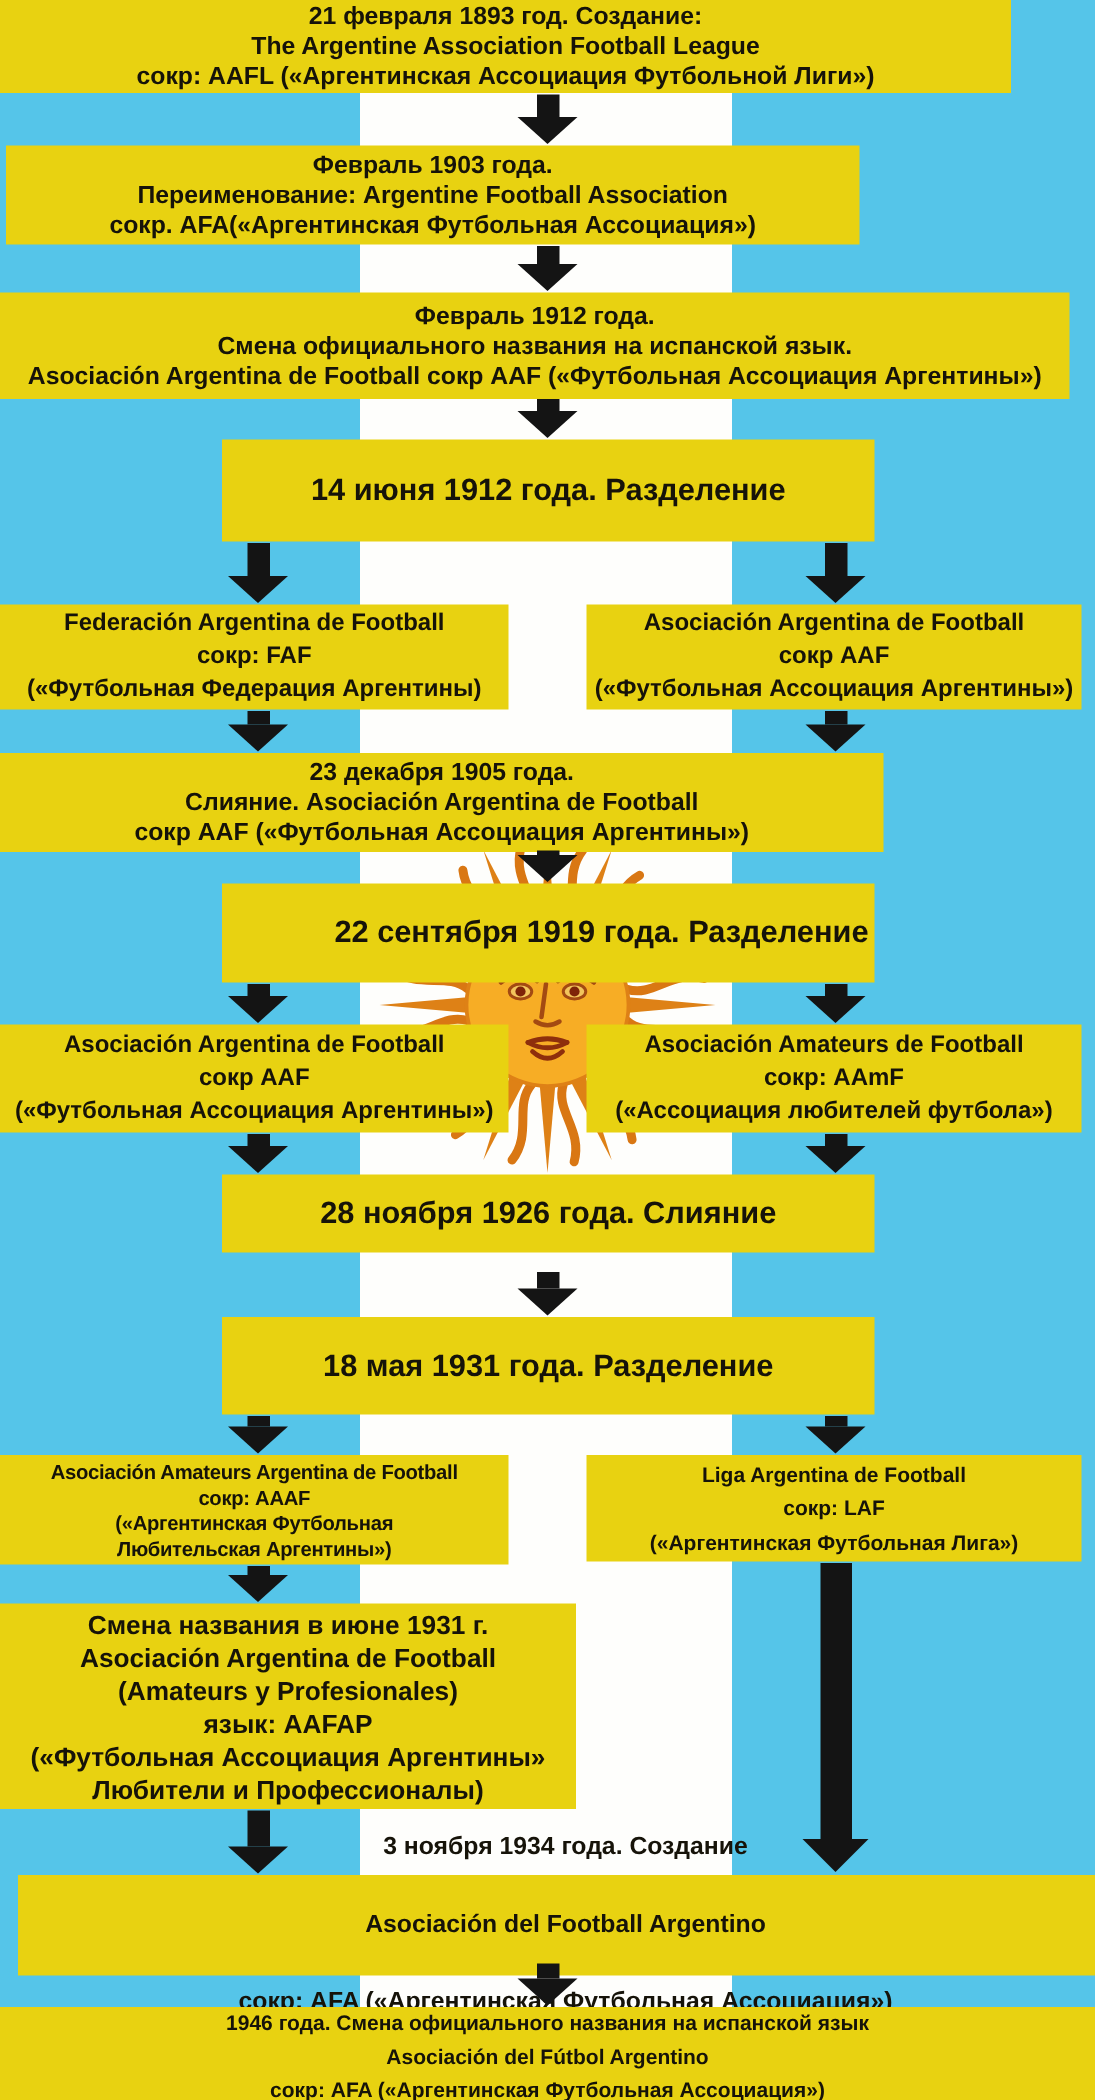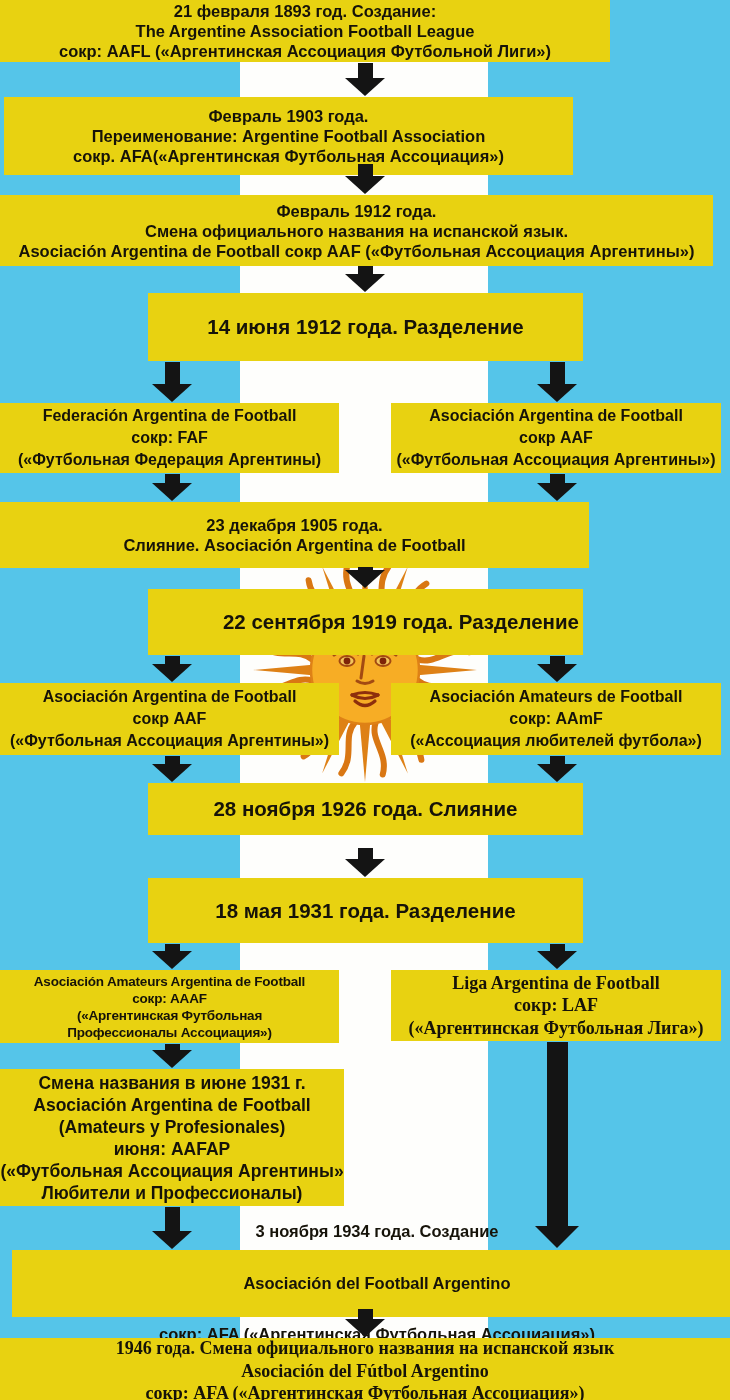--- a/index.html
+++ b/index.html
@@ -14,21 +14,21 @@
   .box{
     position:absolute;background:#E8D211;z-index:2;
     display:flex;flex-direction:column;justify-content:center;align-items:center;
     text-align:center;box-sizing:border-box;padding:0 4px;
   }
   .ln{white-space:nowrap;}
   .fs16 .ln{font-size:16.5px;line-height:20px;}
   .fs16b .ln{font-size:16px;line-height:22px;}
   .fs20 .ln{font-size:20.5px;line-height:24px;}
   .fs13 .ln{font-size:13.5px;line-height:17px;letter-spacing:-0.2px;}
-  .fs17 .ln{font-size:18px;line-height:22.5px;font-family:Liberation Serif, serif;}
+  .fs17 .ln{font-size:14px;line-height:22.5px;}
   .fs17b .ln{font-size:17.5px;line-height:22px;}
   .fs19 .ln{font-size:16.5px;line-height:19.5px;}
   .arr{
     position:absolute;width:40px;z-index:3;
     display:flex;flex-direction:column;align-items:center;
   }
   .arr .shaft{width:15px;flex:1;background:#141414;}
   .arr .head{
     width:0;height:0;flex:0 0 auto;
     border-left:20px solid transparent;border-right:20px solid transparent;
@@ -96,31 +96,31 @@
     <ellipse cx="18" cy="-9" rx="7.5" ry="5" fill="#F2C55C" stroke="#A34A12" stroke-width="2"></ellipse>
     <circle cx="-18" cy="-9" r="3.4" fill="#7E2408"></circle>
     <circle cx="18" cy="-9" r="3.4" fill="#7E2408"></circle>
     <g stroke="#8E2F0C" stroke-width="3.2" fill="none" stroke-linecap="round">
       <path d="M-13,25 Q0,32 13,25"></path>
       <path d="M-13,25 Q0,20 13,25"></path>
       <path d="M-10,31 Q0,40 10,31"></path>
     </g>
   </svg>
 
-  <div class="box fs16" style="left:0;top:0;width:610px;height:62px;">
+  <div class="box fs16" style="left:0;top:0;width:674px;height:62px;">
     <div class="ln">21 февраля 1893 год. Создание:</div>
     <div class="ln">The Argentine Association Football League</div>
     <div class="ln">сокр: AAFL («Аргентинская Ассоциация Футбольной Лиги»)</div>
   </div>
   <div class="arr" style="left:345px;top:63px;height:33px;">
       <div class="shaft"></div>
       <div class="head"></div>
     </div>
 
-  <div class="box fs16" style="left:4px;top:97px;width:569px;height:78px;">
+  <div class="box fs16" style="left:4px;top:97px;width:569px;height:66px;">
     <div class="ln">Февраль 1903 года.</div>
     <div class="ln">Переименование: Argentine Football Association</div>
     <div class="ln">сокр. AFA(«Аргентинская Футбольная Ассоциация»)</div>
   </div>
   <div class="arr" style="left:345px;top:164px;height:30px;">
       <div class="shaft"></div>
       <div class="head"></div>
     </div>
 
   <div class="box fs16" style="left:0;top:195px;width:713px;height:71px;">
@@ -160,20 +160,21 @@
       <div class="head"></div>
     </div>
   <div class="arr" style="left:537px;top:474px;height:27px;">
       <div class="shaft"></div>
       <div class="head"></div>
     </div>
 
   <div class="box fs16" style="left:0;top:502px;width:589px;height:66px;">
     <div class="ln">23 декабря 1905 года.</div>
     <div class="ln">Слияние. Asociación Argentina de Football</div>
+    <div class="ln">сокр AAF («Футбольная Ассоциация Аргентины»)</div>
   </div>
   <div class="arr" style="left:345px;top:567px;height:21px;">
       <div class="shaft"></div>
       <div class="head"></div>
     </div>
 
   <div class="box fs20" style="left:148px;top:589px;width:435px;height:66px;align-items:flex-end;">
     <div class="ln">22 сентября 1919 года. Разделение</div>
   </div>
   <div class="arr" style="left:152px;top:656px;height:26px;">
@@ -221,41 +222,41 @@
     </div>
   <div class="arr" style="left:537px;top:944px;height:25px;">
       <div class="shaft"></div>
       <div class="head"></div>
     </div>
 
   <div class="box fs13" style="left:0;top:970px;width:339px;height:73px;">
     <div class="ln">Asociación Amateurs Argentina de Football</div>
     <div class="ln">сокр: AAAF</div>
     <div class="ln">(«Аргентинская Футбольная</div>
-    <div class="ln">Профессионалы Ассоциация»)</div>
+    <div class="ln">Любительская Аргентины»)</div>
   </div>
   <div class="box fs17" style="left:391px;top:970px;width:330px;height:71px;">
     <div class="ln">Liga Argentina de Football</div>
     <div class="ln">сокр: LAF</div>
     <div class="ln">(«Аргентинская Футбольная Лига»)</div>
   </div>
   <div class="arr" style="left:152px;top:1044px;height:24px;">
       <div class="shaft"></div>
       <div class="head"></div>
     </div>
   <div class="arr arr-big" style="left:535px;top:1042px;height:206px;">
       <div class="shaft"></div>
       <div class="head"></div>
     </div>
 
-  <div class="box fs17b" style="left:0;top:1069px;width:344px;height:137px;">
+  <div class="box fs17b" style="left:0;top:1069px;width:384px;height:137px;">
     <div class="ln">Смена названия в июне 1931 г.</div>
     <div class="ln">Asociación Argentina de Football</div>
     <div class="ln">(Amateurs y Profesionales)</div>
-    <div class="ln">июня: AAFAP</div>
+    <div class="ln">язык: AAFAP</div>
     <div class="ln">(«Футбольная Ассоциация Аргентины»</div>
     <div class="ln">Любители и Профессионалы)</div>
   </div>
   <div class="arr" style="left:152px;top:1207px;height:42px;">
       <div class="shaft"></div>
       <div class="head"></div>
     </div>
 
   <div class="box fs19" style="left:12px;top:1250px;width:730px;height:67px;gap:32px;">
     <div class="ln">3 ноября 1934 года. Создание</div>

